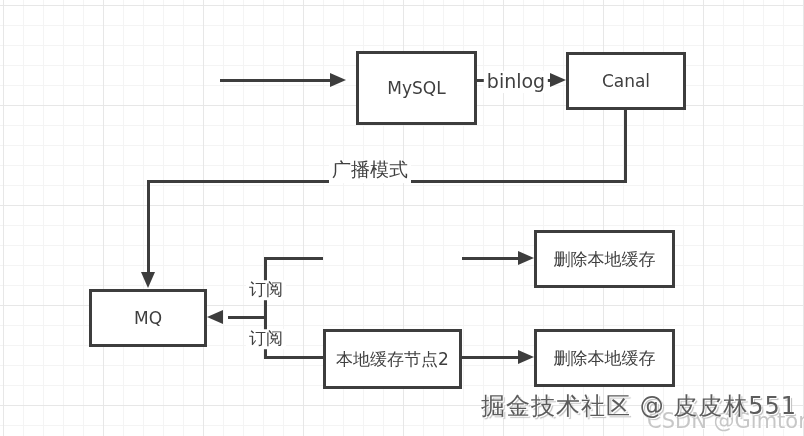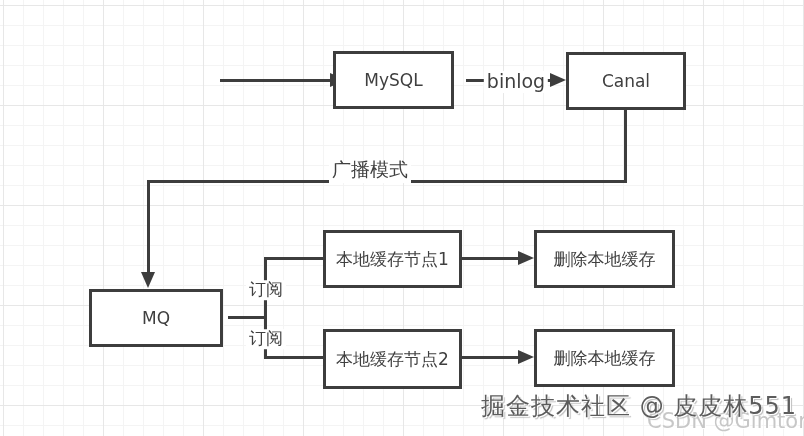--- a/index.html
+++ b/index.html
@@ -34,23 +34,23 @@
   .wm-main{
     position:absolute;left:481px;top:390px;font-size:24px;font-weight:normal;color:#5c5c5c;
     text-shadow:1px 1px 0 #ffffff,2px 2px 1px #bdbdbd;white-space:nowrap;letter-spacing:1px;
   }
   .wm-sub{
     position:absolute;left:647px;top:409px;font-size:21px;color:#c7c7c7;
     text-shadow:1px 1px 0 #ffffff;white-space:nowrap;
   }
   
   #n-write{left:100px;top:51px;width:120px;height:58px;}
-  #n-mysql{left:333px;top:51px;width:121px;height:58px;text-align:right;}
+  #n-mysql{left:356px;top:51px;width:121px;height:74px;text-align:right;}
   #n-canal{left:566px;top:52px;width:120px;height:58px;text-align:right;}
-  #n-mq{left:89px;top:289px;width:134px;height:58px;}
+  #n-mq{left:89px;top:289px;width:118px;height:58px;}
   #n-cache1{left:323px;top:230px;width:139px;height:58px;}
   #n-del1{left:534px;top:230px;width:141px;height:58px;}
   #n-cache2{left:323px;top:329px;width:139px;height:60px;}
   #n-del2{left:534px;top:329px;width:141px;height:58px;}
 </style>
 </head>
 <body>
 
 <div class="canvas">
 
@@ -77,21 +77,20 @@
 
   <div class="line" style="left:462px;top:257px;width:58px;height:3px;"></div>
   <div class="arrow-right" style="left:518px;top:251px;"></div>
 
   <div class="line" style="left:462px;top:356px;width:58px;height:3px;"></div>
   <div class="arrow-right" style="left:518px;top:350px;"></div>
 
   <div class="node" id="n-mysql">MySQL</div>
   <div class="node" id="n-canal">Canal</div>
   <div class="node" id="n-mq">MQ</div>
-  <div class="node" id="n-cache1">本地缓存节点1</div>
   <div class="node" id="n-del1">删除本地缓存</div>
   <div class="node" id="n-cache2">本地缓存节点2</div>
   <div class="node" id="n-del2">删除本地缓存</div>
 
   <div class="wm-sub">CSDN @Gimtom</div>
   <div class="wm-main">掘金技术社区 @ 皮皮林551</div>
 
 </div>
 
 </body></html>

